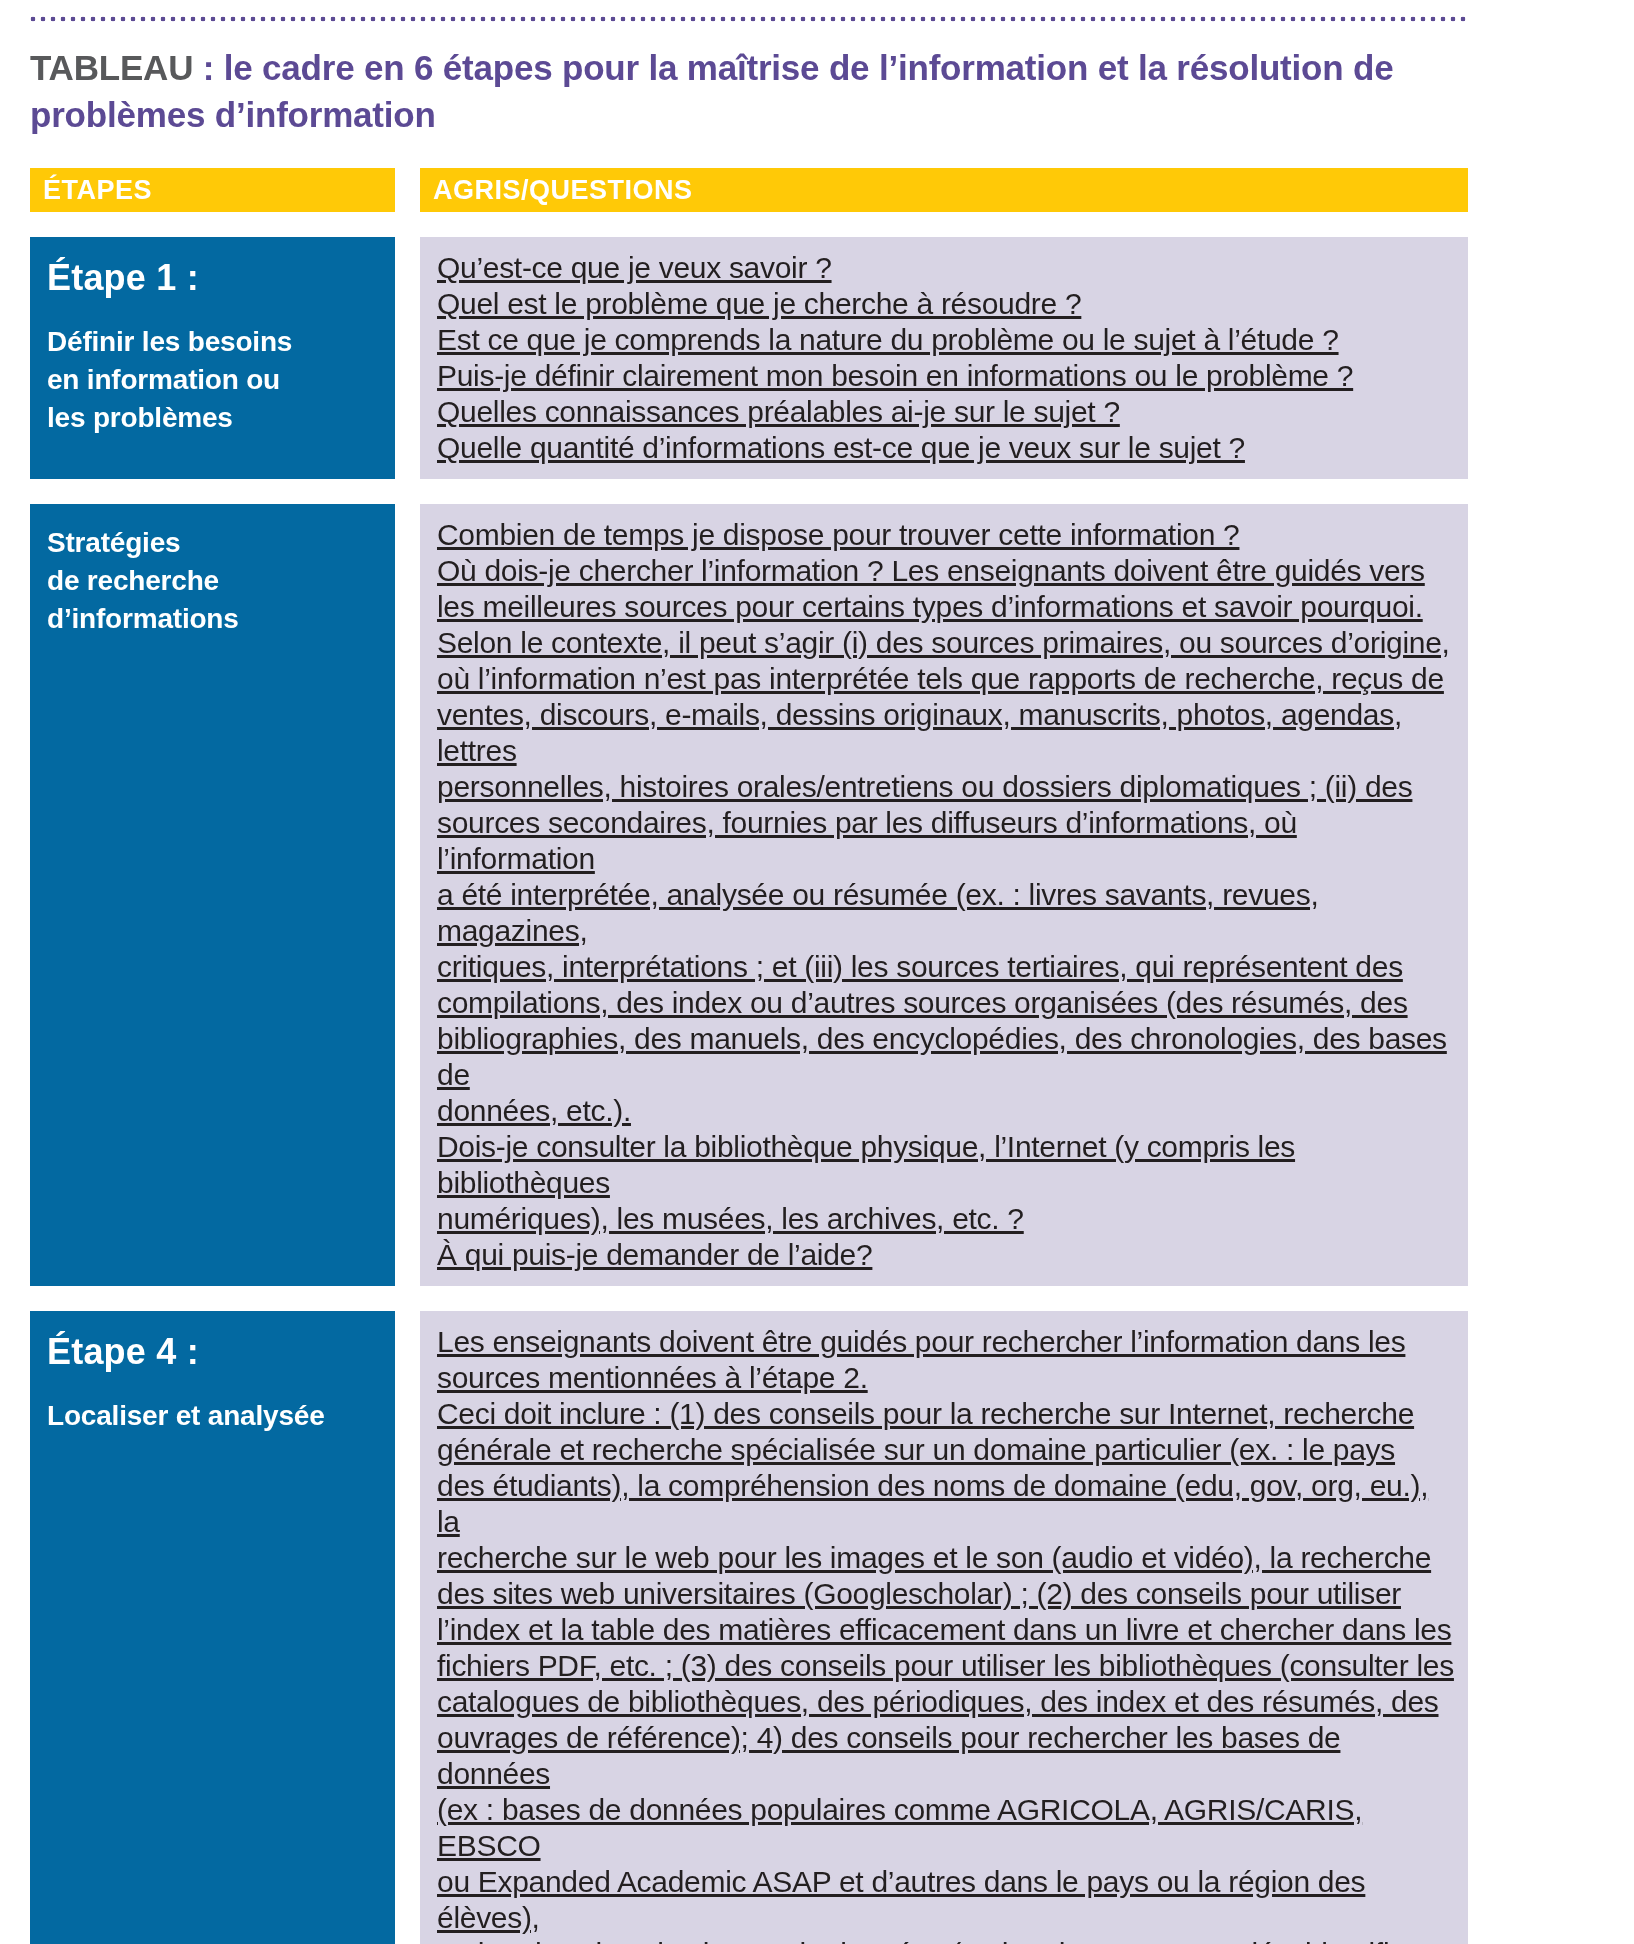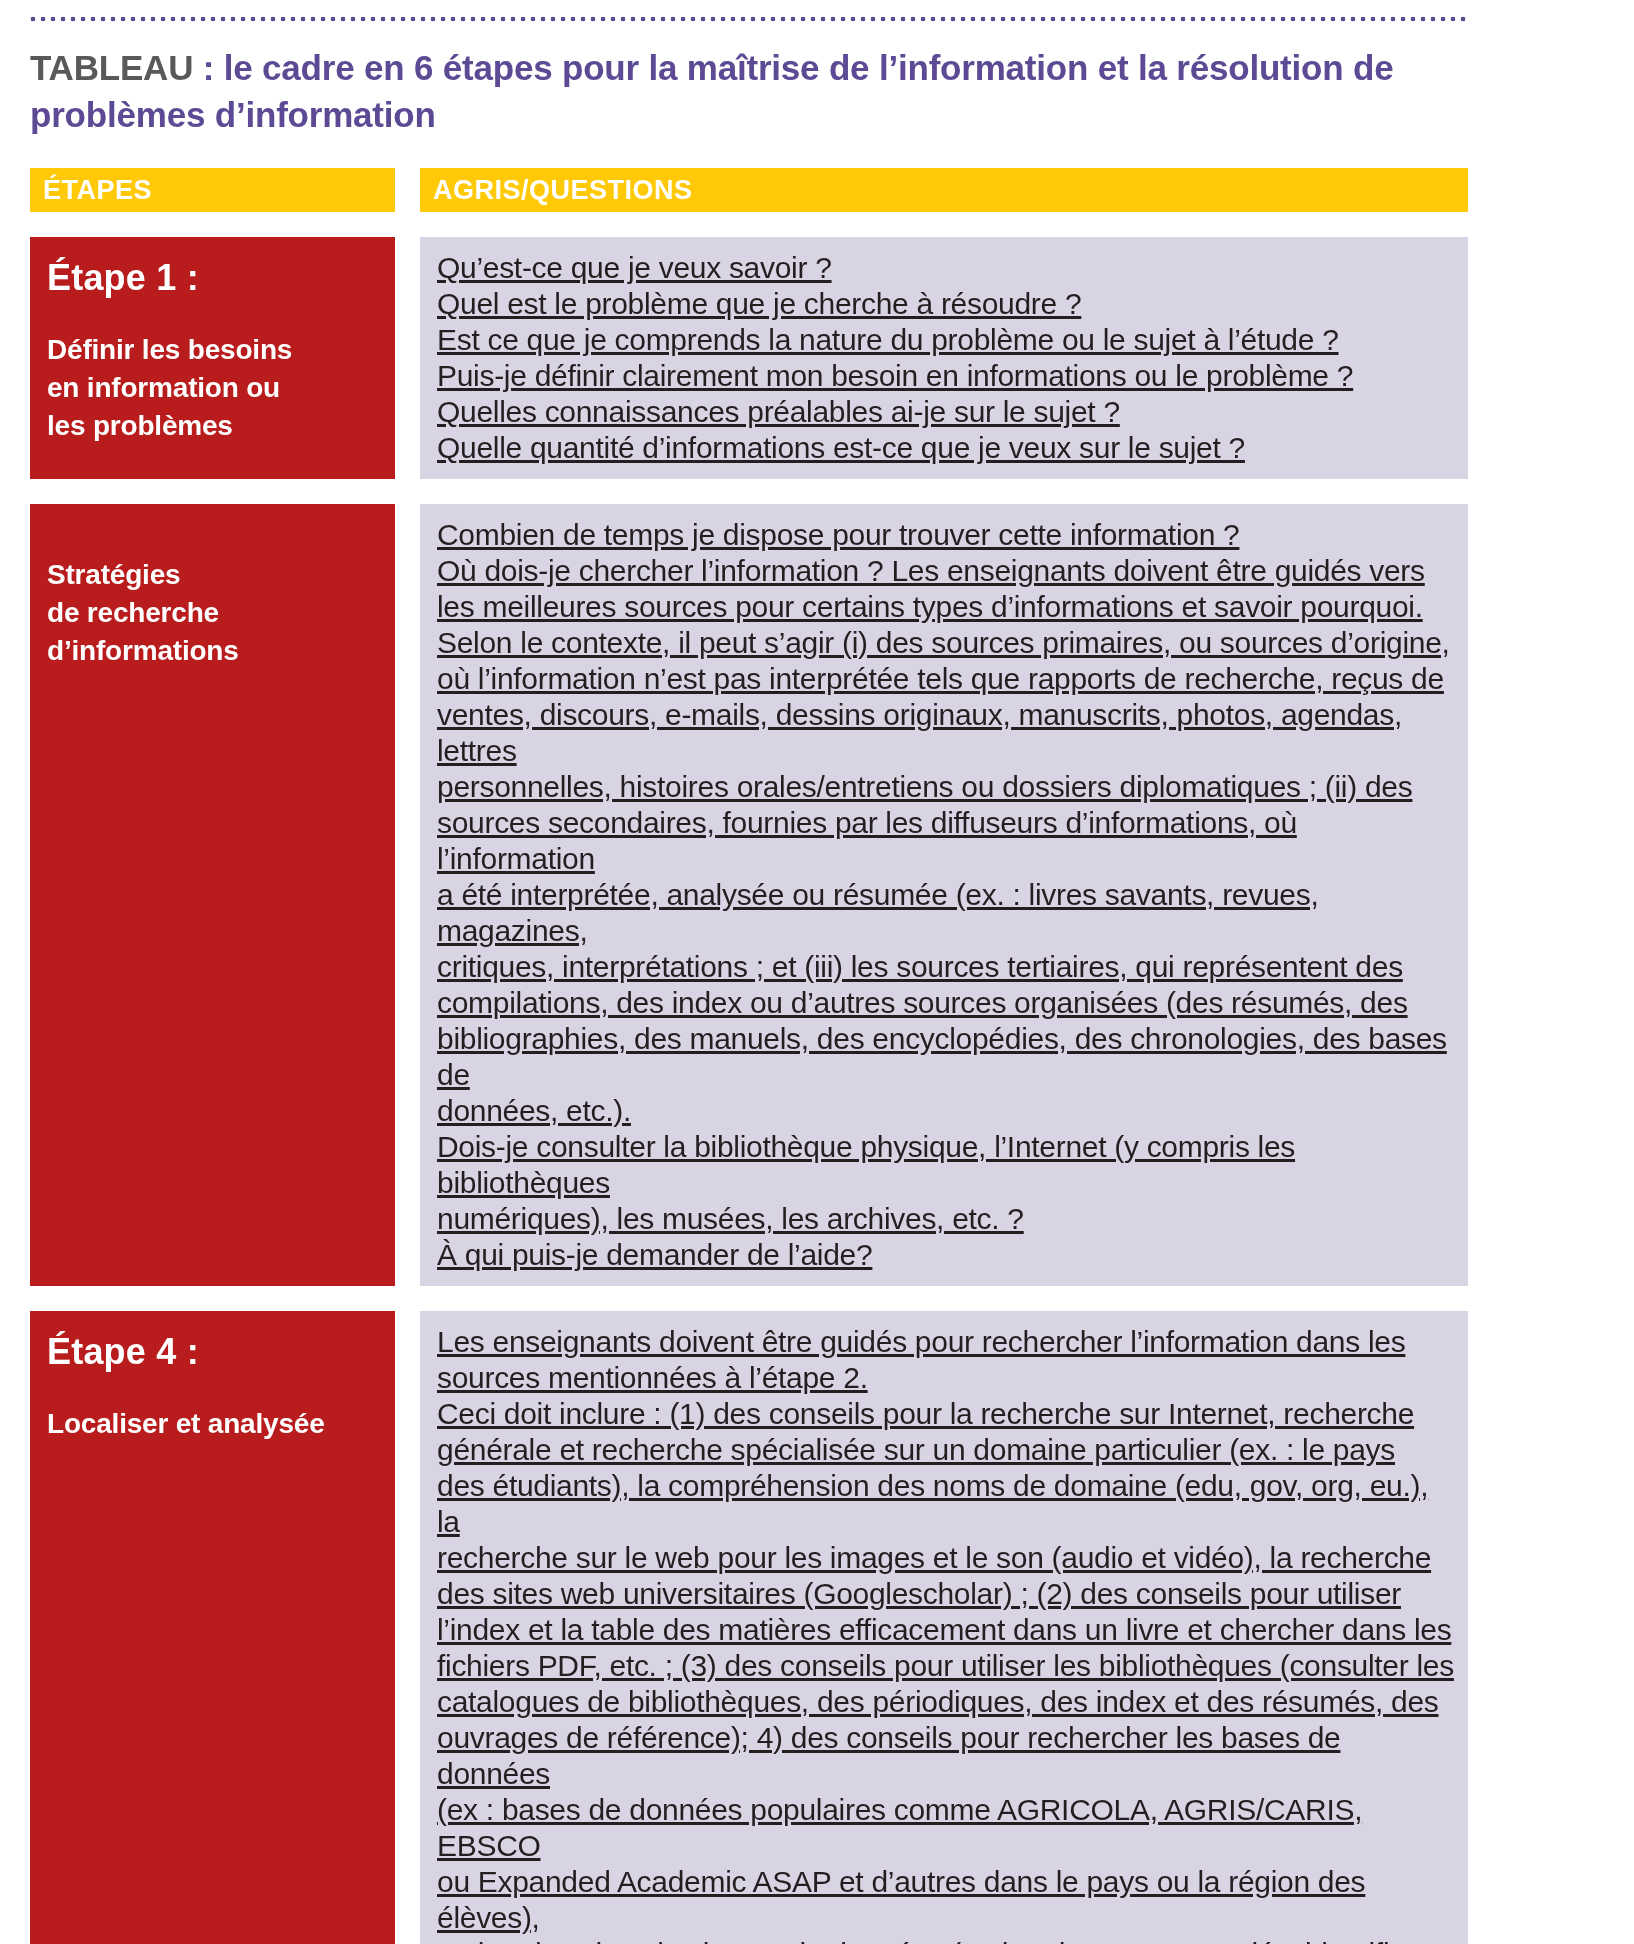--- a/index.html
+++ b/index.html
@@ -38,38 +38,37 @@
   }
   .hdr-cell {
     background: #ffc907;
     color: #ffffff;
     font-weight: bold;
     font-size: 27px;
     letter-spacing: 0.5px;
     padding: 7px 0 6px 13px;
   }
   .step-cell {
-    background: #b91c1c;
+    background: #0369a1;
     color: #ffffff;
     padding: 20px 16px 16px 17px;
     box-sizing: border-box;
   }
   .step-label {
     font-size: 36px;
     font-weight: bold;
     letter-spacing: 0.2px;
     margin-bottom: 24px;
   }
   .step-title {
     font-size: 28px;
     font-weight: bold;
     line-height: 38px;
     white-space: pre-line;
     letter-spacing: -0.2px;
-    margin-top: 32px;
   }
   .content-cell {
     background: #d8d4e4;
     color: #231f20;
     padding: 13px 14px 13px 17px;
     box-sizing: border-box;
   }
   .content-text {
     font-size: 30px;
     line-height: 36px;

